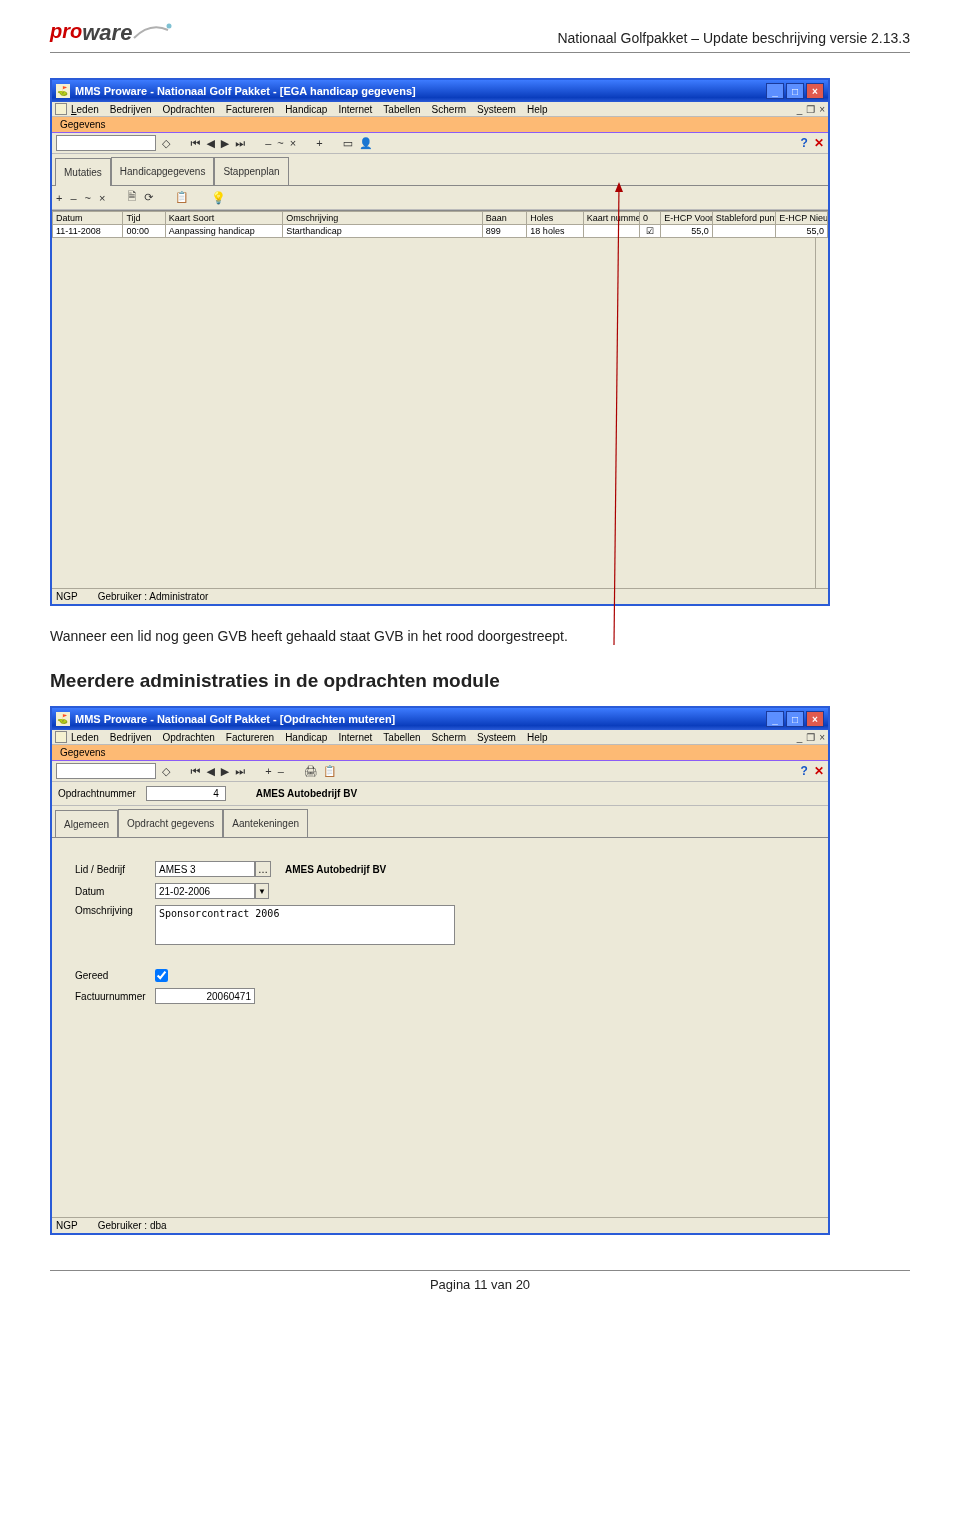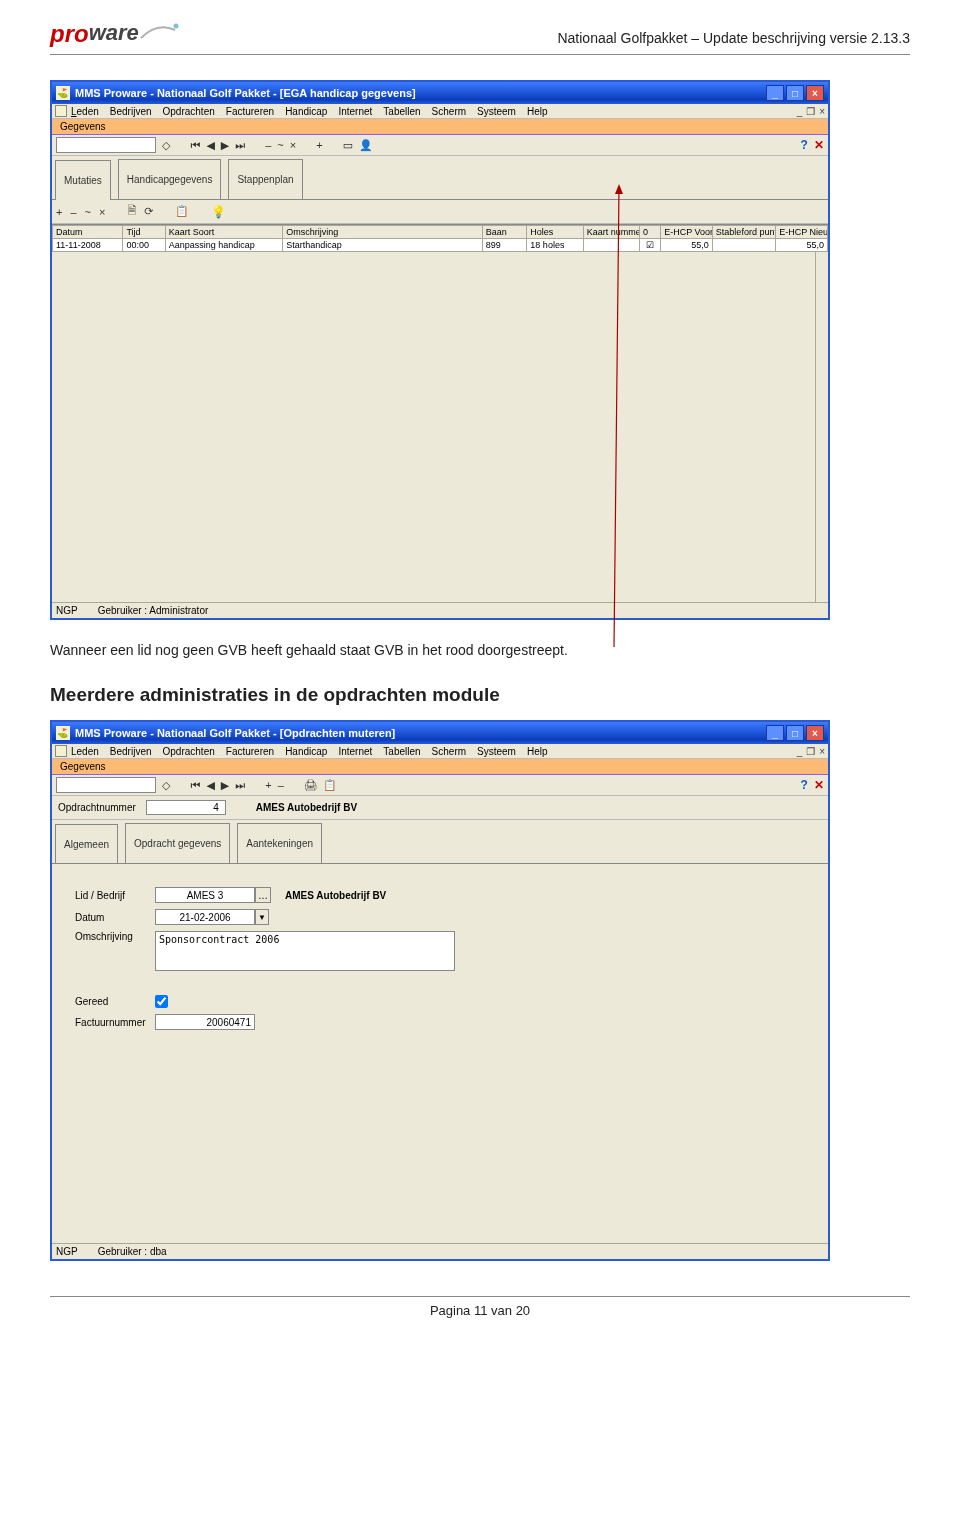--- a/index.html
+++ b/index.html
@@ -19,21 +19,21 @@
     justify-content: space-between;
     align-items: flex-start;
     border-bottom: 1px solid #888;
     padding-bottom: 6px;
     margin-bottom: 25px;
   }
   .logo {
     display: flex;
     align-items: flex-start;
   }
-  .logo .pro { color: #c00; font-weight: bold; font-style: italic; font-size: 24px; }
+  .logo .pro { color: #c00; font-weight: bold; font-style: italic; font-size: 20px; }
   .logo .ware { color: #444; font-weight: bold; font-style: italic; font-size: 22px; }
   .hdr-right {
     font-size: 14px;
     color: #222;
     margin-top: 10px;
   }
   
   .window {
     border: 2px solid #2a5bd7;
     background: #ece9d8;
@@ -85,21 +85,21 @@
     background:#ece9d8;padding:4px 6px;border-bottom:1px solid #bbb;
     display:flex;align-items:center;gap:8px;font-size:10px;
   }
   .row-info .lbl{color:#000;}
   .row-info .vnum{border:1px solid #888;background:#fff;padding:1px 6px;width:60px;text-align:right;display:inline-block;}
   .row-info .bold{font-weight:bold;}
   .row-info .gvb{color:#c00;text-decoration:line-through;font-weight:bold;}
   .tabs{display:flex;background:#ece9d8;padding:3px 3px 0 3px;gap:0;}
   .tabs .tab{
     border:1px solid #888;border-bottom:none;background:#ece9d8;
-    padding:14px 8px;font-size:10px;margin-right:7px;color:#333;cursor:default;
+    padding:8px 8px;font-size:10px;margin-right:0;color:#333;cursor:default;
   }
   .tabs .tab.active{background:#ece9d8;position:relative;top:1px;}
   .subtoolbar{
     background:#ece9d8;padding:2px 4px;border-top:1px solid #888;border-bottom:1px solid #bbb;
     display:flex;align-items:center;gap:8px;font-size:11px;color:#333;
   }
   .subtoolbar .yellow{color:#caa700;font-size:12px;}
   .grid-wrap{border-top:1px solid #888;background:#ece9d8;}
   table.datagrid{
     border-collapse:collapse;width:100%;font-size:9px;background:#fff;table-layout:fixed;
@@ -117,21 +117,21 @@
   }
   
   .arrow-svg{position:absolute;left:0;top:0;pointer-events:none;}
   
   .body-text{font-size:14px;color:#222;margin:18px 0;font-family:Verdana,Arial,sans-serif;line-height:1.45;}
   .h2{font-family:"Trebuchet MS",Verdana,sans-serif;font-size:19px;font-weight:bold;color:#222;margin:24px 0 14px 0;}
   
   .form-area{background:#ece9d8;border-top:1px solid #888;padding:23px;height:380px;position:relative;}
   .form-row{display:flex;align-items:center;margin-bottom:6px;font-size:10px;}
   .form-row .flab{width:80px;color:#000;}
-  .form-row input[type="text"]{border:1px solid #888;background:#fff;font-size:10px;padding:1px 3px;height:16px;text-align:center;}
+  .form-row input[type="text"]{border:1px solid #888;background:#fff;font-size:10px;padding:1px 3px;height:16px;}
   .form-row .lookup{width:100px;}
   .form-row .dots{width:16px;height:16px;border:1px solid #888;background:#ece9d8;display:inline-flex;align-items:center;justify-content:center;font-size:10px;}
   .form-row .date{width:100px;}
   .form-row .ddarrow{width:14px;height:16px;border:1px solid #888;background:#ece9d8;display:inline-flex;align-items:center;justify-content:center;font-size:8px;}
   .form-row textarea{border:1px solid #888;background:#fff;font-size:10px;padding:2px 3px;width:300px;height:40px;resize:none;}
   .form-row input[type="checkbox"]{margin:0;}
   .opd-row{background:#ece9d8;padding:4px 6px;border-bottom:1px solid #bbb;display:flex;align-items:center;gap:10px;font-size:10px;}
   .opd-row .num{border:1px solid #888;background:#fff;padding:1px 6px;width:80px;text-align:right;display:inline-block;}
   
   .footer{

